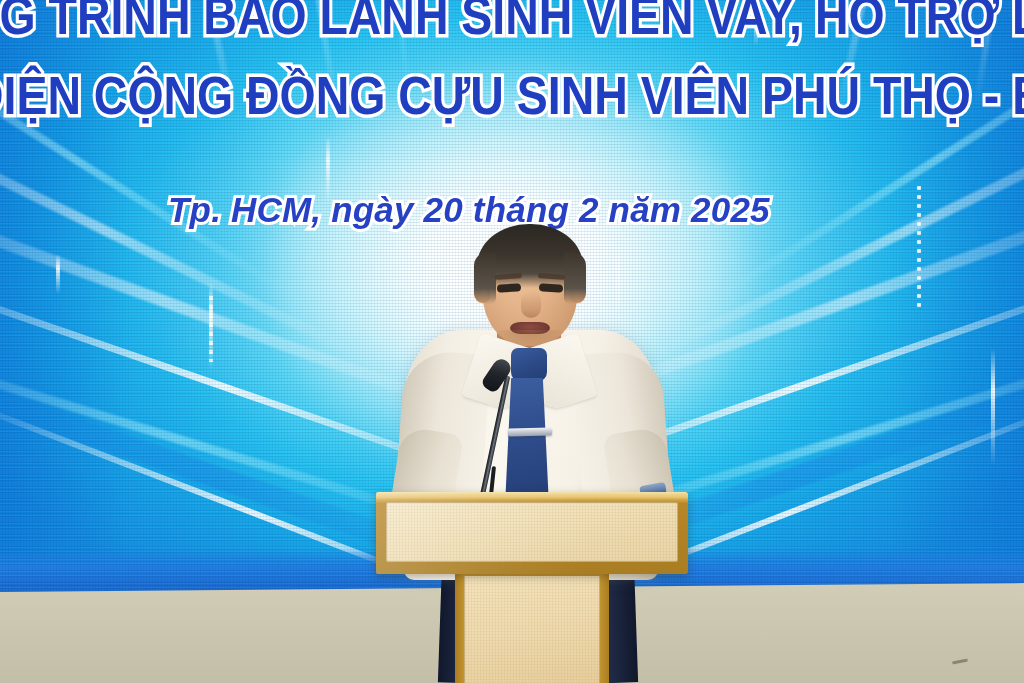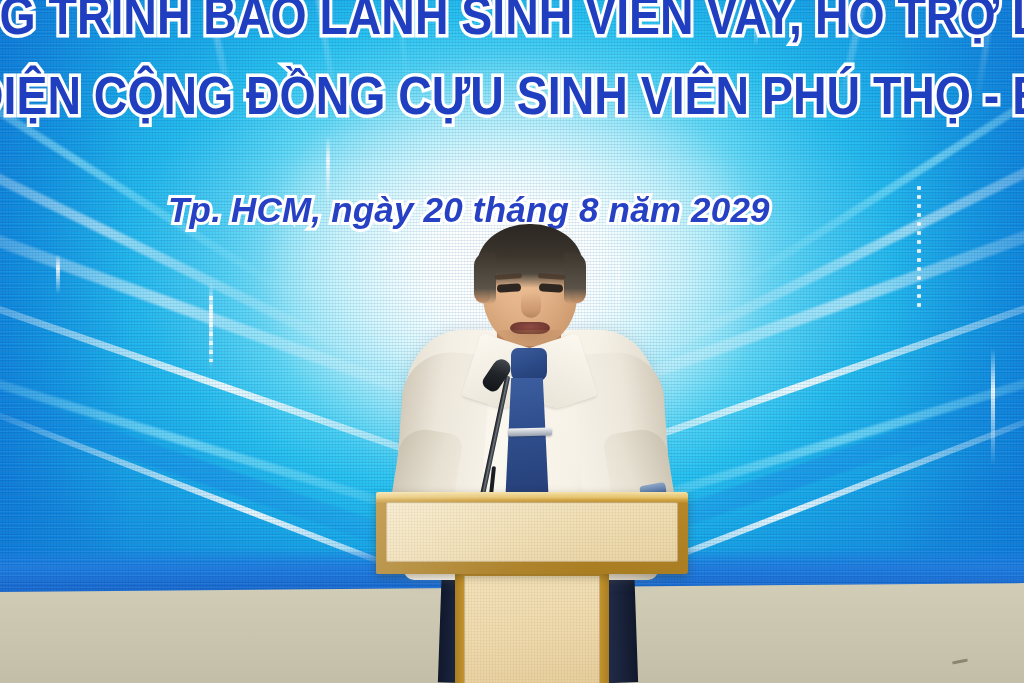--- a/index.html
+++ b/index.html
@@ -447,21 +447,21 @@
 
     <div class="led-bottom-band"></div>
     <div class="led-bottom-band2"></div>
 
     <div class="led-grid"></div>
     <div class="led-scan"></div>
   </div>
 
   <div class="banner-text title-line1">NG TRÌNH BẢO LÃNH SINH VIÊN VAY, HỖ TRỢ LÃI SU</div>
   <div class="banner-text title-line2">DIỆN CỘNG ĐỒNG CỰU SINH VIÊN PHÚ THỌ - BÁCH</div>
-  <div class="banner-text date-line">Tp. HCM, ngày 20 tháng 8 năm 2029</div>
+  <div class="banner-text date-line">Tp. HCM, ngày 20 tháng 2 năm 2025</div>
 
   <div class="person">
     <div class="leg-l"></div>
     <div class="leg-r"></div>
 
     <div class="torso"></div>
     <div class="shoulder-l"></div>
     <div class="shoulder-r"></div>
     <div class="arm-l"></div>
     <div class="arm-r"></div>

